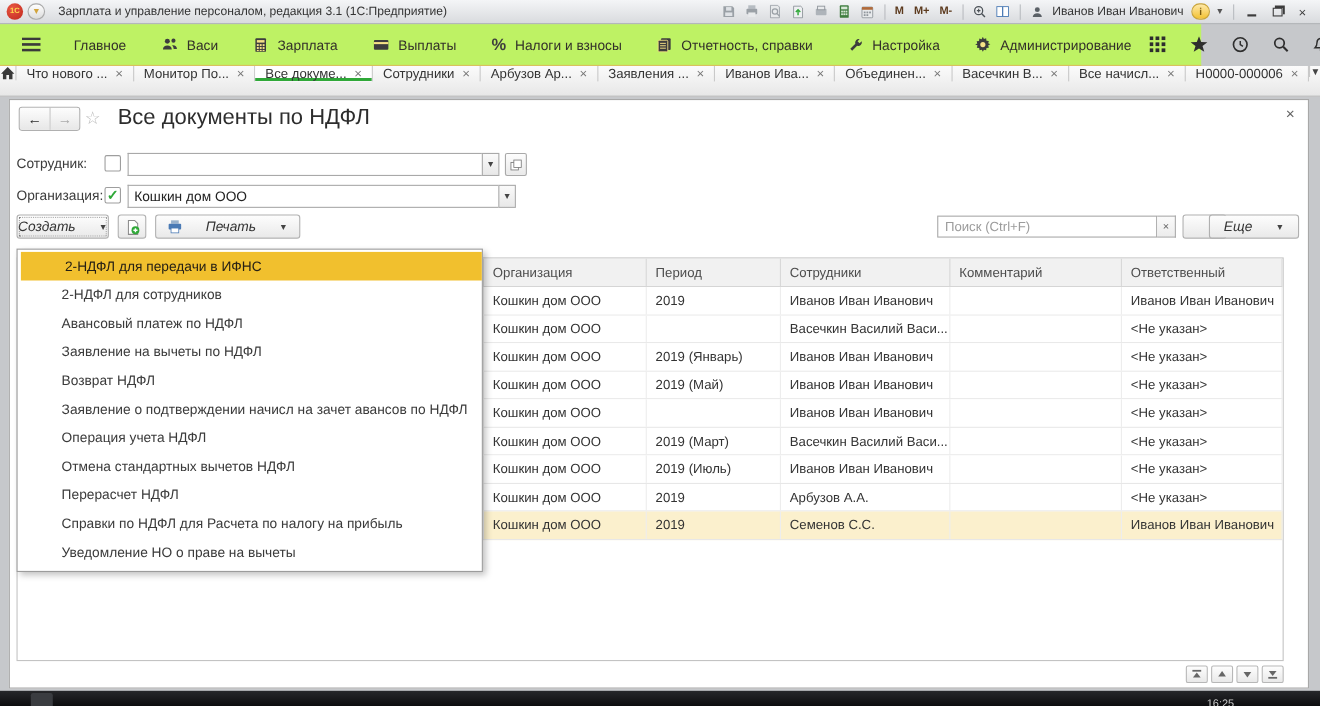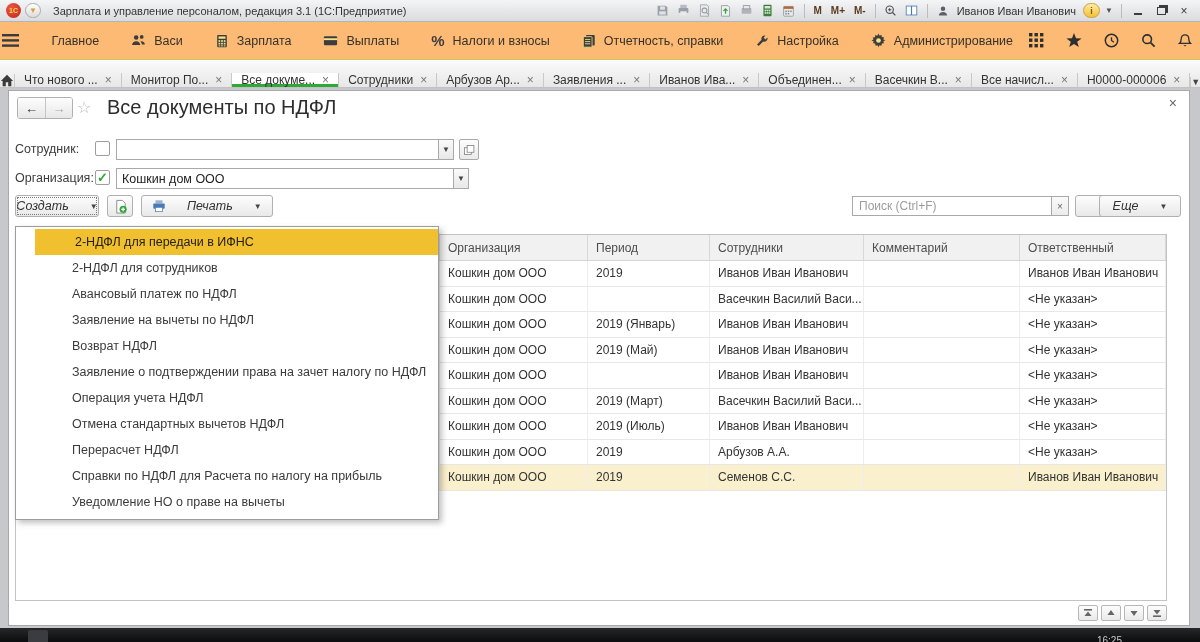--- a/index.html
+++ b/index.html
@@ -24,34 +24,34 @@
   .infobtn { width:17px; height:15px; border-radius:8px; background:linear-gradient(#ffe9a8,#f2c133);
     border:1px solid #c9a43a; color:#7a5c12; font-size:9px; font-weight:bold;
     display:flex; align-items:center; justify-content:center; }
   .tb-caret { font-size:8px; color:#555; padding:0 2px; }
   .winbtn { width:20px; height:16px; display:flex; align-items:center; justify-content:center;
     font-size:12px; color:#3c3c3c; border-radius:2px; }
   .winbtn .minbar { width:8px; height:2px; background:#3c3c3c; margin-top:7px; }
   .winbtn .rest { width:9px; height:8px; border:1px solid #3c3c3c; box-shadow:2px -2px 0 -0px #3c3c3c; }
 
   
-  .menubar { position:absolute; left:0; top:22px; width:1200px; height:38px; background:#fdba74;
-    border-bottom:1px solid #d9c15e; display:flex; align-items:center; padding:0 0; }
+  .menubar { position:absolute; left:0; top:22px; width:1092px; height:38px; background:#bef264;
+    border-bottom:1px solid #d9c15e; display:flex; align-items:center; padding:0 20px; }
   .hamb { width:26px; height:24px; display:flex; align-items:center; justify-content:center; margin-right:14px; }
   .mb-sec { display:flex; align-items:center; gap:8px; padding:0 16px; height:100%; cursor:default;
     font-size:12.5px; color:#33312a; white-space:nowrap; }
   .mb-sec .ic { display:flex; align-items:center; }
   .pct { font-size:15px; font-weight:bold; color:#3d3d3d; }
   .mb-tools { margin-left:auto; display:flex; align-items:center; gap:22px; padding-right:8px; }
   .mb-tool { display:flex; align-items:center; }
 
   
   .tabbar { position:absolute; left:0; top:60px; width:1200px; height:28px;
     background:linear-gradient(#fbfbfb,#e7e7e7); border-bottom:1px solid #c2c2c2;
-    display:flex; align-items:flex-end; }
+    display:flex; align-items:flex-start; }
   .hometab { width:36px; display:flex; align-items:center; justify-content:center; border-right:1px solid #c9c9c9; }
   .tab { display:flex; align-items:center; padding:0 9px; border-right:1px solid #c9c9c9;
     font-size:12px; color:#333; white-space:nowrap; cursor:default; }
   .tab.active { background:#fff; box-shadow:inset 0 -3px 0 #2FA838; }
   .tab-close { margin-left:7px; color:#777; font-size:12px; line-height:1; }
   .tab-caret { margin-left:auto; width:26px; display:flex; align-items:center; justify-content:center;
     color:#444; font-size:9px; border-left:1px solid #c9c9c9; }
 
   
   .workspace { position:absolute; left:8px; right:10px; top:90px; bottom:16px;
@@ -100,21 +100,21 @@
   .thead .tcell { color:#4d4d4d; border-right:1px solid #d8d8d8; }
   .trow.body { border-bottom:1px solid #e7e7e7; background:#fff; }
   .trow.selected { background:#fbf0cd; }
 
   .tnav { position:absolute; right:22px; top:514px; display:flex; gap:3px; }
   .tnavbtn { width:20px; height:16px; border:1px solid #b7b7b7; border-radius:2px;
     background:linear-gradient(#fdfdfd,#e9e9e9); display:flex; align-items:center; justify-content:center; }
 
   
   .cmenu { position:absolute; left:6px; top:135px; width:424px; background:#fff;
-    border:1px solid #9c9c9c; box-shadow:3px 3px 6px rgba(0,0,0,.25); z-index:50; padding:2px 0 4px 16px; }
+    border:1px solid #9c9c9c; box-shadow:3px 3px 6px rgba(0,0,0,.25); z-index:50; padding:2px 0 4px 0; }
   .cm-item { height:26px; display:flex; align-items:center; padding-left:40px; font-size:12.5px; color:#3b3b3b;
     white-space:nowrap; cursor:default; }
   .cm-item.hl { background:#f1c02e; color:#262015; margin-left:3px; }
 
   
   .taskbar { position:absolute; left:0; bottom:0; width:1200px; height:14px; background:linear-gradient(#26272a,#0c0c0e); }
   .tk-btn { position:absolute; left:28px; bottom:0; width:20px; height:12px; background:#3a3c40; border-radius:2px 2px 0 0; }
   .tk-clock { position:absolute; right:78px; bottom:-4px; color:#c8c8c8; font-size:10px; }
 </style>
 </head>
@@ -586,21 +586,21 @@
         </svg>
       </div>
   </div>
 
   <div class="cmenu" id="cmenu">
       <div class="cm-item hl">2-НДФЛ для передачи в ИФНС</div>
       <div class="cm-item">2-НДФЛ для сотрудников</div>
       <div class="cm-item">Авансовый платеж по НДФЛ</div>
       <div class="cm-item">Заявление на вычеты по НДФЛ</div>
       <div class="cm-item">Возврат НДФЛ</div>
-      <div class="cm-item">Заявление о подтверждении права на зачет налогу по НДФЛ</div>
+      <div class="cm-item">Заявление о подтверждении начисл на зачет авансов по НДФЛ</div>
       <div class="cm-item">Операция учета НДФЛ</div>
       <div class="cm-item">Отмена стандартных вычетов НДФЛ</div>
       <div class="cm-item">Перерасчет НДФЛ</div>
       <div class="cm-item">Справки по НДФЛ для Расчета по налогу на прибыль</div>
       <div class="cm-item">Уведомление НО о праве на вычеты</div>
     </div>
 </div>
 
 <div class="taskbar">
   <div class="tk-btn"></div>

